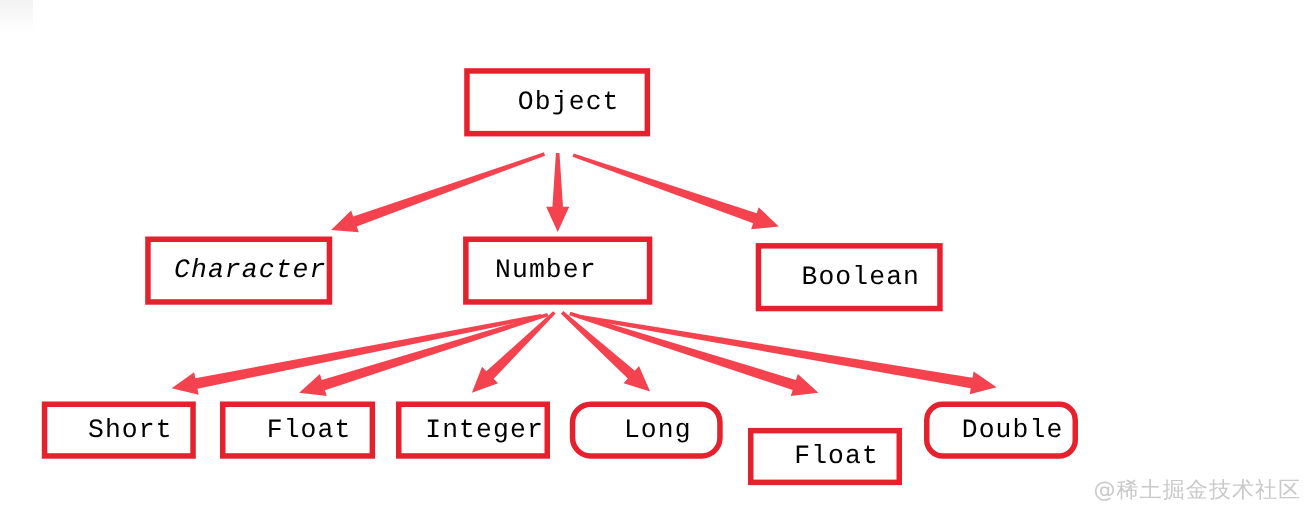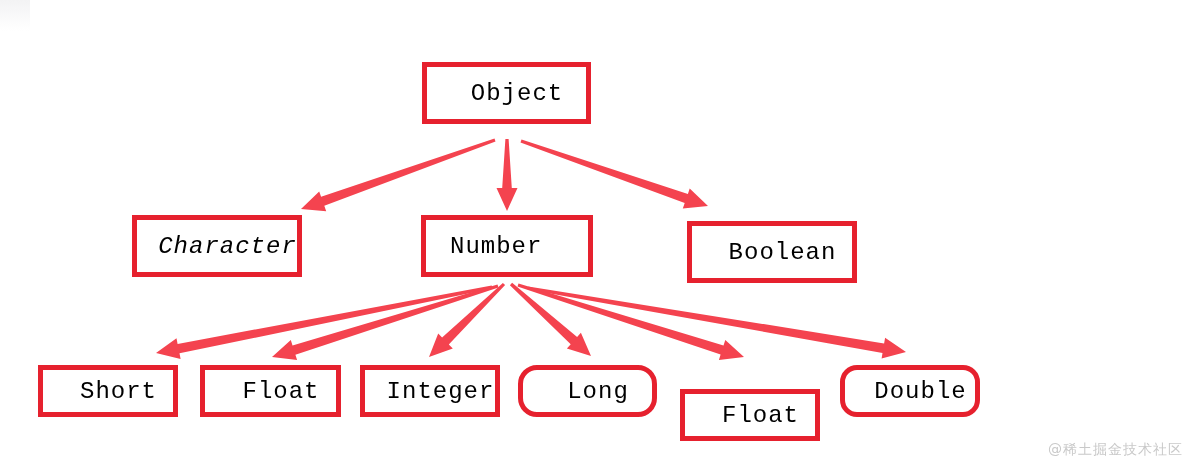--- a/index.html
+++ b/index.html
@@ -54,21 +54,21 @@
   .pos-short     { left: 200px; top: 365px; width: 141px; height: 52px; }
   .pos-integer   { left: 360px; top: 365px; width: 140px; height: 52px; }
   .pos-long      { left: 518px; top: 365px; width: 139px; height: 52px; border-radius: 19px; }
   .pos-float     { left: 680px; top: 365px; width: 140px; height: 52px; margin-top: 24px; }
   .pos-double    { left: 840px; top: 365px; width: 140px; height: 52px; border-radius: 17px; }
   .watermark {
     position: absolute;
     right: 7px;
     bottom: 6px;
     font-family: "DejaVu Sans", "Liberation Sans", sans-serif;
-    font-size: 14px;
+    font-size: 20px;
     color: #c9c9c9;
     letter-spacing: 1px;
   }
 </style>
 </head>
 <body>
 
 <div class="stage">
 
   <div class="corner-artifact"></div>

